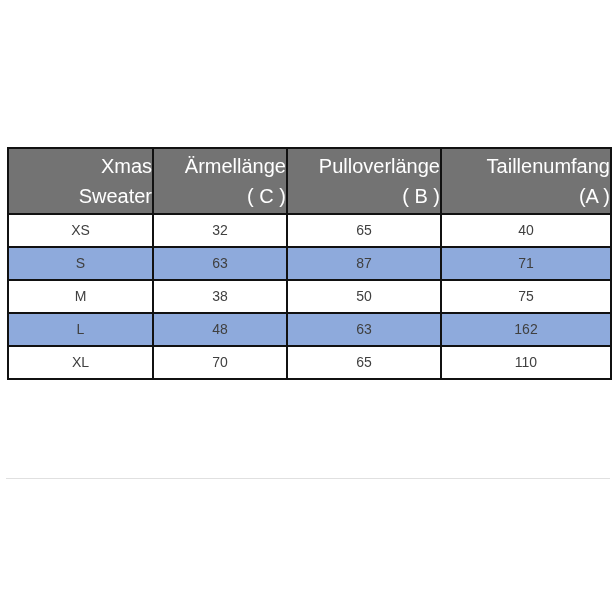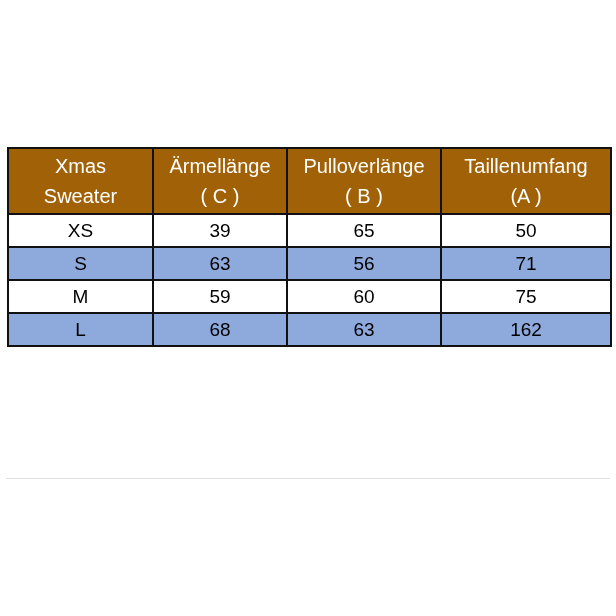--- a/index.html
+++ b/index.html
@@ -5,25 +5,26 @@
   html, body { margin: 0; padding: 0; background: #ffffff; }
   body { width: 616px; height: 616px; position: relative; overflow: hidden;
          font-family: "Liberation Sans", "DejaVu Sans", sans-serif; }
   table.size {
     position: absolute; left: 7px; top: 147px; width: 603px;
     border-collapse: collapse; border: 2px solid #111;
     table-layout: fixed;
   }
   table.size th, table.size td {
     border: 2px solid #111; text-align: center; padding: 0;
-    color: #000000; font-size: 19px; font-weight: normal;
+    color: #404040; font-size: 14px; font-weight: normal;
   }
   table.size th {
-    background: #a16207; color: #ffffff; height: 64px; line-height: 30px;
+    background: #737373; color: #ffffff; height: 64px; line-height: 30px;
     font-size: 20px;
+    text-align: right;
   }
   table.size td { height: 31px; line-height: 31px; }
   tr.alt td { background: #8eaadc; }
   tr.plain td { background: #ffffff; }
   .hl { display: block; }
   .rule {
     position: absolute; left: 6px; top: 478px; width: 604px; height: 1px;
     background: #e0e0e0;
   }
 </style>
@@ -53,38 +54,44 @@
       </th>
       <th>
         <span class="hl">Taillenumfang</span>
         <span class="hl">(A )</span>
       </th>
     </tr>
   </thead>
   <tbody>
     <tr class="plain">
       <td>XS</td>
-      <td>39</td>
+      <td>32</td>
       <td>65</td>
-      <td>50</td>
+      <td>40</td>
     </tr>
     <tr class="alt">
       <td>S</td>
       <td>63</td>
-      <td>56</td>
+      <td>87</td>
       <td>71</td>
     </tr>
     <tr class="plain">
       <td>M</td>
-      <td>59</td>
-      <td>60</td>
+      <td>38</td>
+      <td>50</td>
       <td>75</td>
     </tr>
     <tr class="alt">
       <td>L</td>
-      <td>68</td>
+      <td>48</td>
       <td>63</td>
       <td>162</td>
+    </tr>
+    <tr class="plain">
+      <td>XL</td>
+      <td>70</td>
+      <td>65</td>
+      <td>110</td>
     </tr>
   </tbody>
 </table>
 
 <div class="rule"></div>
 
 </body></html>

